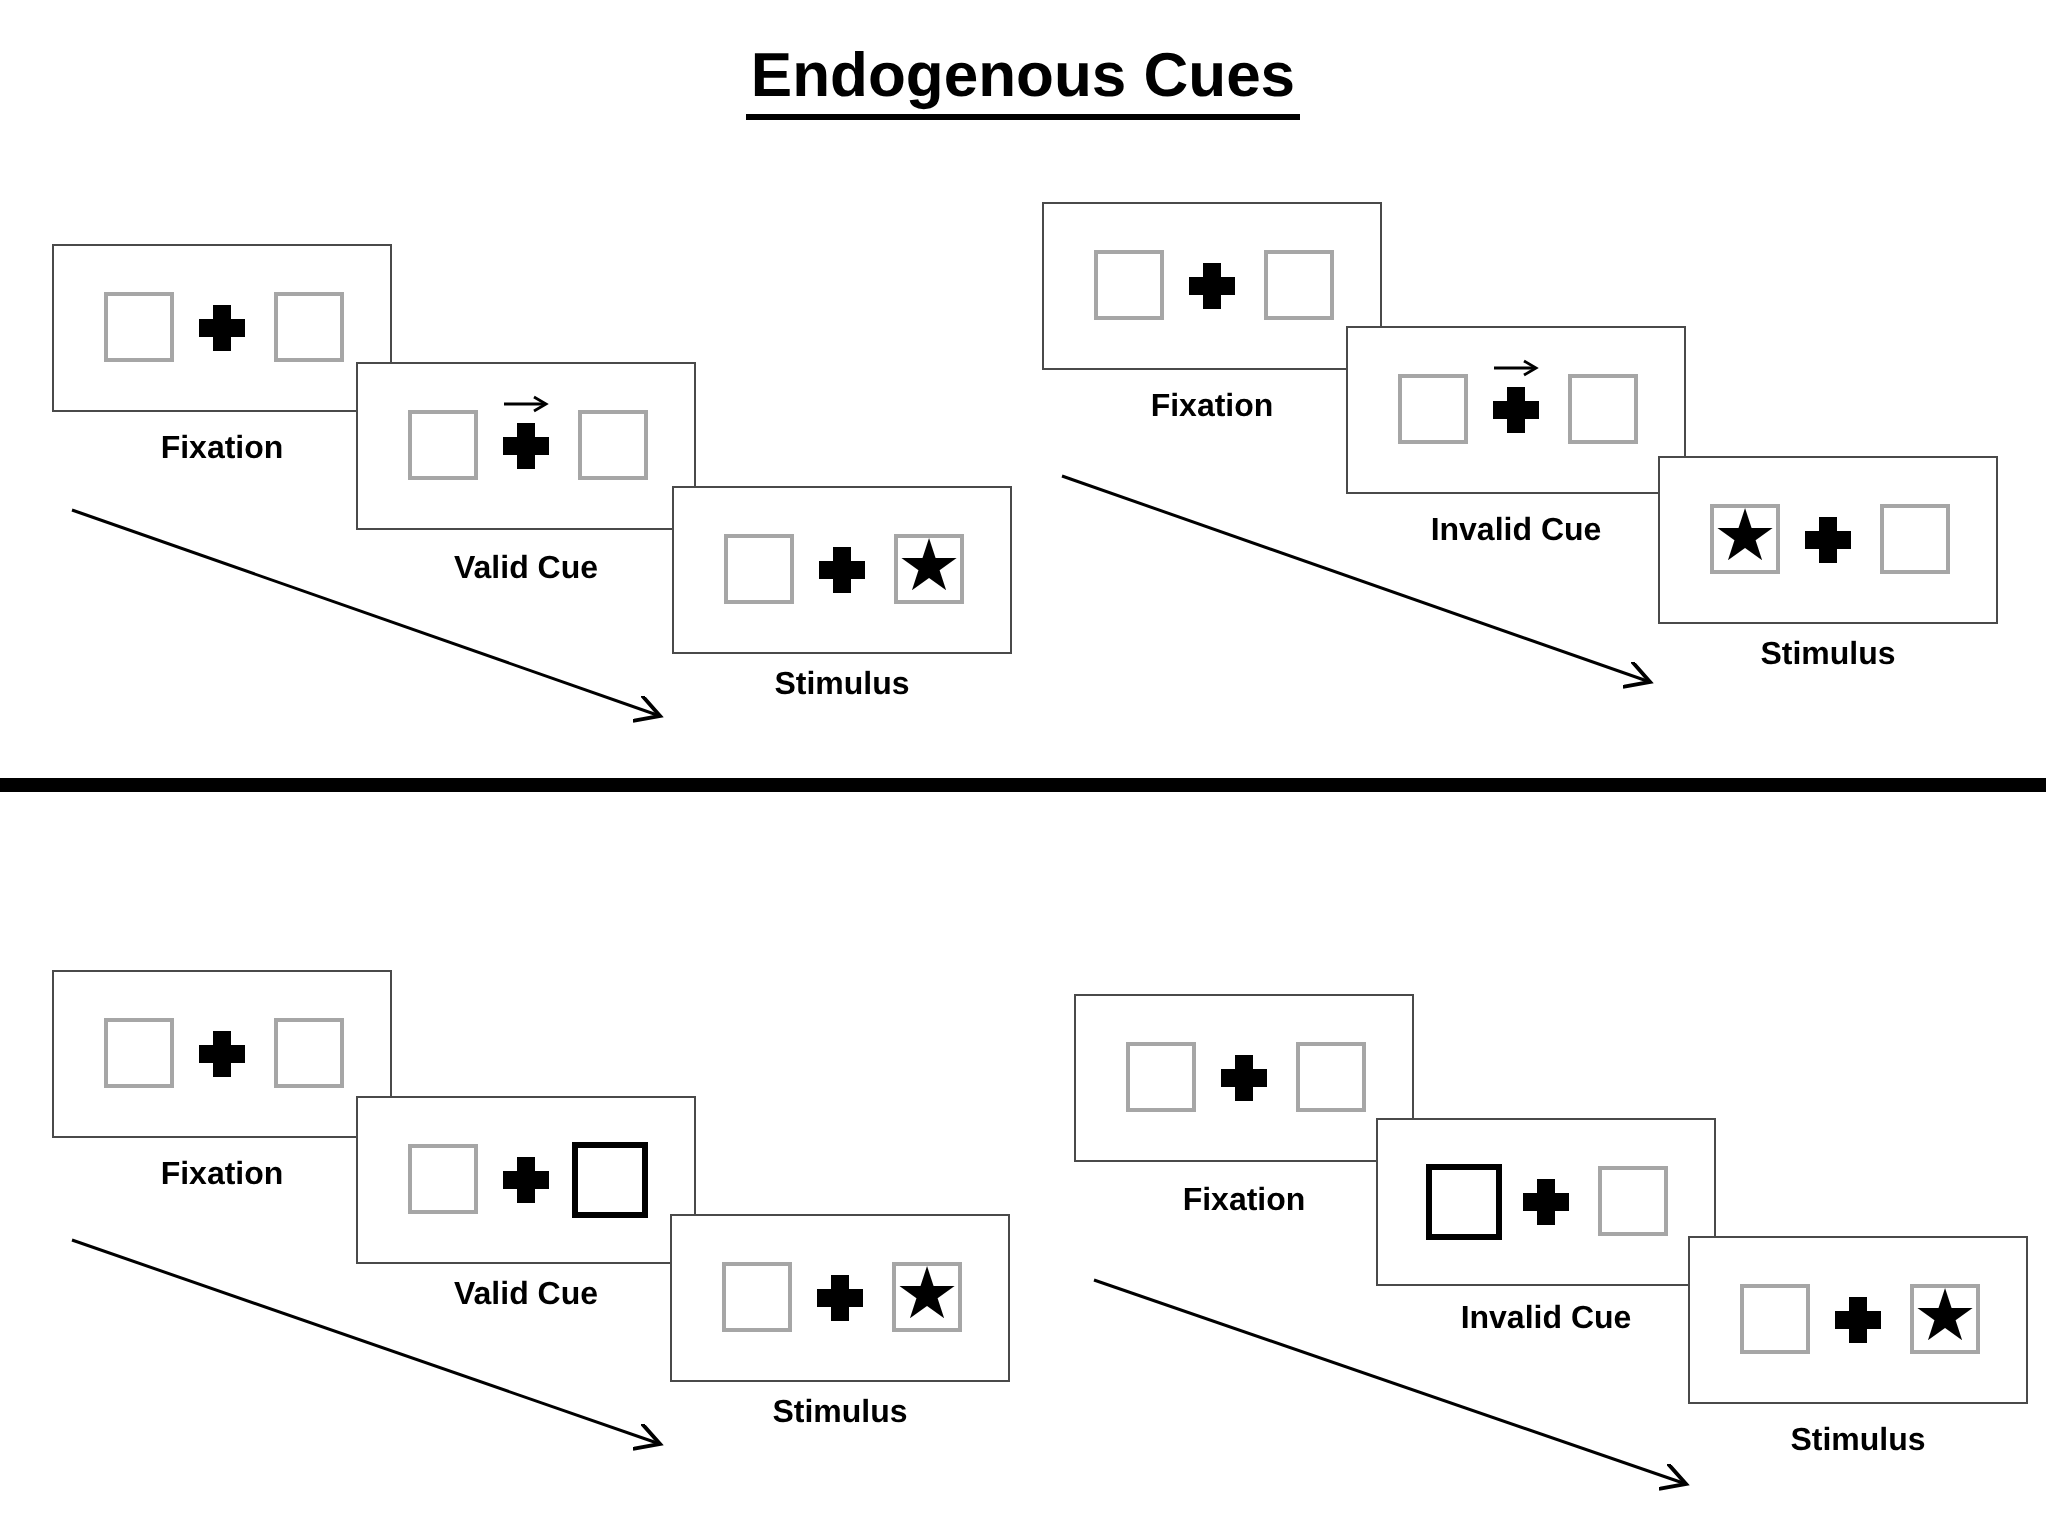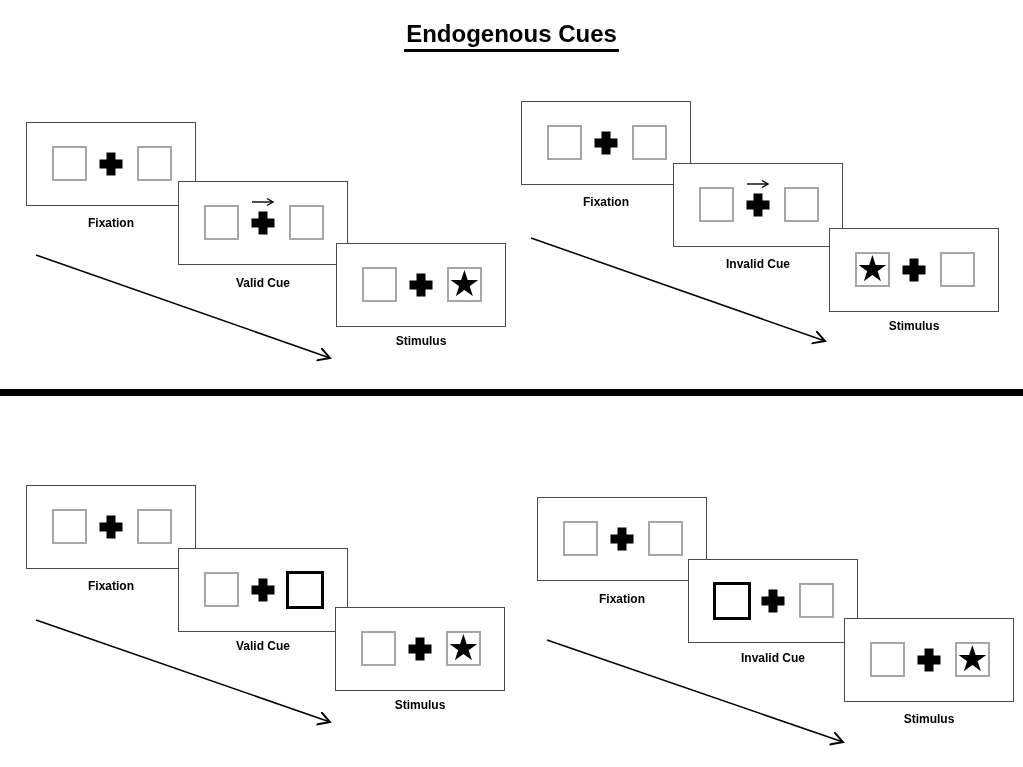--- a/index.html
+++ b/index.html
@@ -1,20 +1,20 @@
 <!DOCTYPE html>
 <html><head>
 <meta charset="utf-8">
 <style>
   html,body{margin:0;padding:0;background:#fff;}
   #page{position:relative;width:1023px;height:767px;background:#fff;overflow:hidden;
         font-family:"Liberation Sans",sans-serif;color:#000;}
 
   .section-title{position:absolute;left:0;width:100%;text-align:center;
-                 font-weight:bold;font-size:24px;letter-spacing:0px;}
+                 font-weight:bold;font-size:31px;letter-spacing:0px;}
   .section-title .underlined{display:inline-block;border-bottom:3px solid #000;padding:0 2px 1px 2px;}
 
   .divider{position:absolute;left:0;top:389px;width:1023px;height:7px;background:#000;}
 
   .panel{position:absolute;width:170px;height:84px;background:#fff;
          border:1px solid #4a4a4a;box-sizing:border-box;}
   .z1{z-index:1}.z2{z-index:2}.z3{z-index:3}
 
   .sq{position:absolute;top:23px;width:35px;height:35px;background:#fff;
       border:2px solid #a6a6a6;box-sizing:border-box;
@@ -29,21 +29,21 @@
         width:23px;height:23px;}
   .plus::before{content:"";position:absolute;left:0;top:7px;width:23px;height:9px;background:#000;}
   .plus::after{content:"";position:absolute;left:7px;top:0;width:9px;height:23px;background:#000;}
 
   .cue-arrow{position:absolute;left:73px;top:14px;}
 
   .star{font-size:36px;line-height:1;color:#000;font-family:"DejaVu Sans",sans-serif;
         transform:translateY(-1px);}
 
   .panel-label{position:absolute;width:170px;text-align:center;
-               font-weight:bold;font-size:12px;z-index:4;}
+               font-weight:bold;font-size:16px;z-index:4;}
 
   .overlay{position:absolute;left:0;top:0;z-index:0;pointer-events:none;}
 </style>
 </head>
 <body>
 
 <div id="page">
 
   <svg class="overlay" width="1023" height="767">
     <defs>

